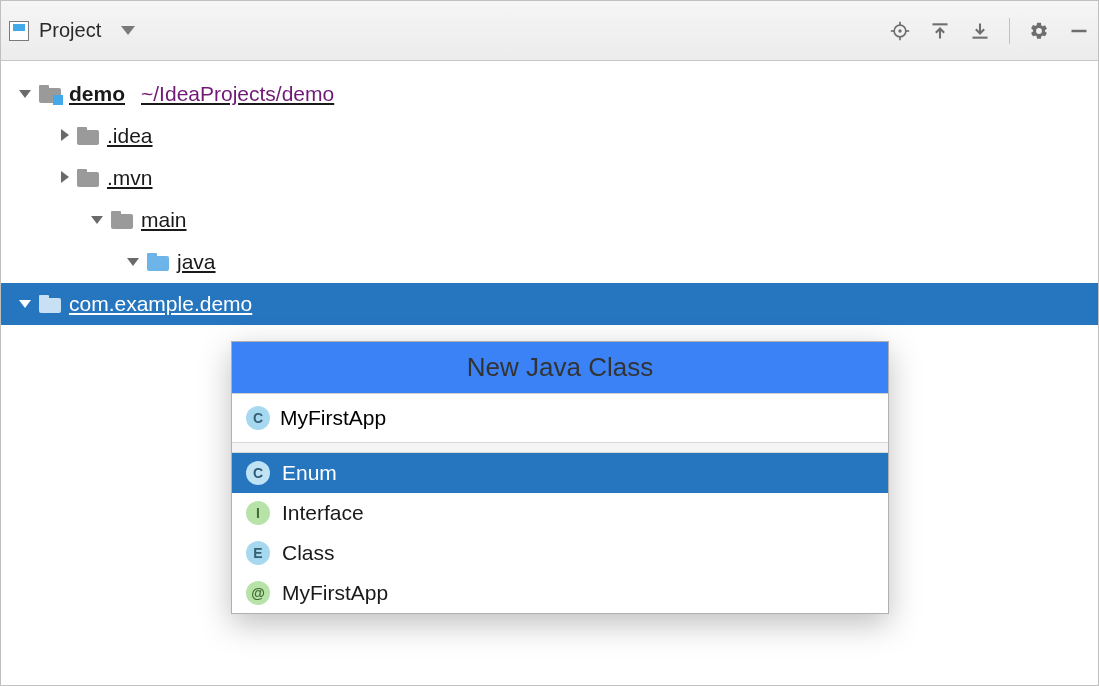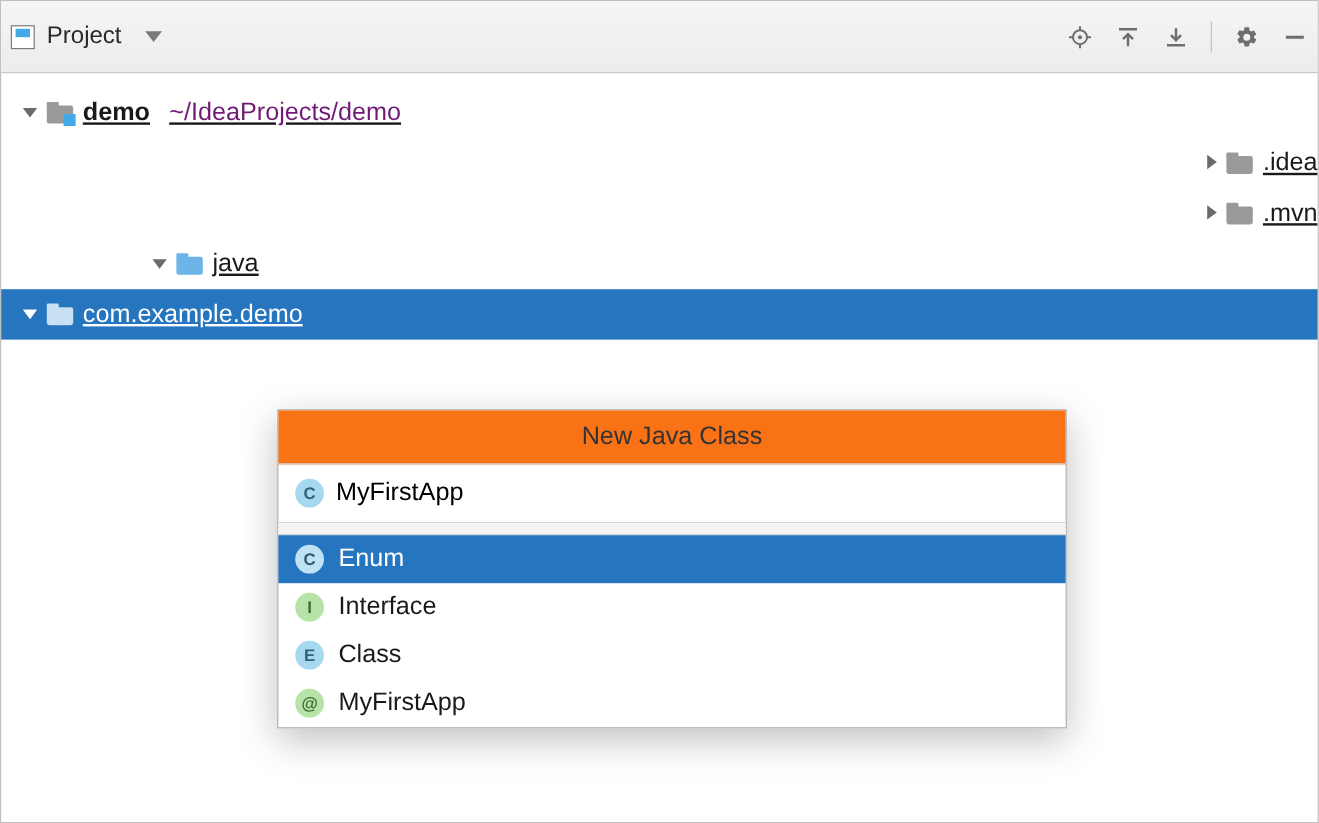--- a/index.html
+++ b/index.html
@@ -95,21 +95,21 @@
     }
     .tree-row.selected {
       background: #2675bf;
       color: #fff;
       margin-left: -999px;
       padding-left: 999px;
       margin-right: -999px;
       padding-right: 999px;
     }
     .indent-0 { padding-left: 0; }
-    .indent-1 { padding-left: 38px; justify-content: flex-end; }
+    .indent-1 { padding-left: 38px; }
     .indent-2 { padding-left: 72px; }
     .indent-3 { padding-left: 108px; }
     .indent-4 { padding-left: 144px; }
 
     .arrow {
       width: 12px; height: 12px; display: inline-block; position: relative;
     }
     .arrow.down::before {
       content: ""; position: absolute; top: 2px; left: 0;
       border-left: 6px solid transparent;
@@ -151,24 +151,24 @@
     .popup {
       position: absolute;
       left: 230px;
       top: 340px;
       width: 658px;
       background: #fff;
       border: 1px solid #b0b0b0;
       box-shadow: 0 10px 30px rgba(0,0,0,0.25);
     }
     .popup-title {
-      background: #f97316;
+      background: #3b82f6;
       border-bottom: 1px solid #d0d0d0;
       text-align: center;
-      font-size: 21px;
+      font-size: 26px;
       padding: 10px 0;
       color: #333;
     }
     .popup-input-row {
       display: flex;
       align-items: center;
       gap: 10px;
       padding: 10px 14px;
       border-bottom: 1px solid #d7d7d7;
     }
@@ -273,20 +273,25 @@
     <span class="node-label">.idea</span>
   </div>
 
   <div class="tree-row indent-1">
     <span class="arrow right"></span>
     <span class="folder-icon folder-gray"></span>
     <span class="node-label">.mvn</span>
   </div>
 
 
+  <div class="tree-row indent-2">
+    <span class="arrow down"></span>
+    <span class="folder-icon folder-gray"></span>
+    <span class="node-label">main</span>
+  </div>
 
   <div class="tree-row indent-3">
     <span class="arrow down"></span>
     <span class="folder-icon folder-blue"></span>
     <span class="node-label">java</span>
   </div>
 
   <div class="tree-row indent-4 selected">
     <span class="arrow down"></span>
     <span class="folder-icon folder-sel"></span>

